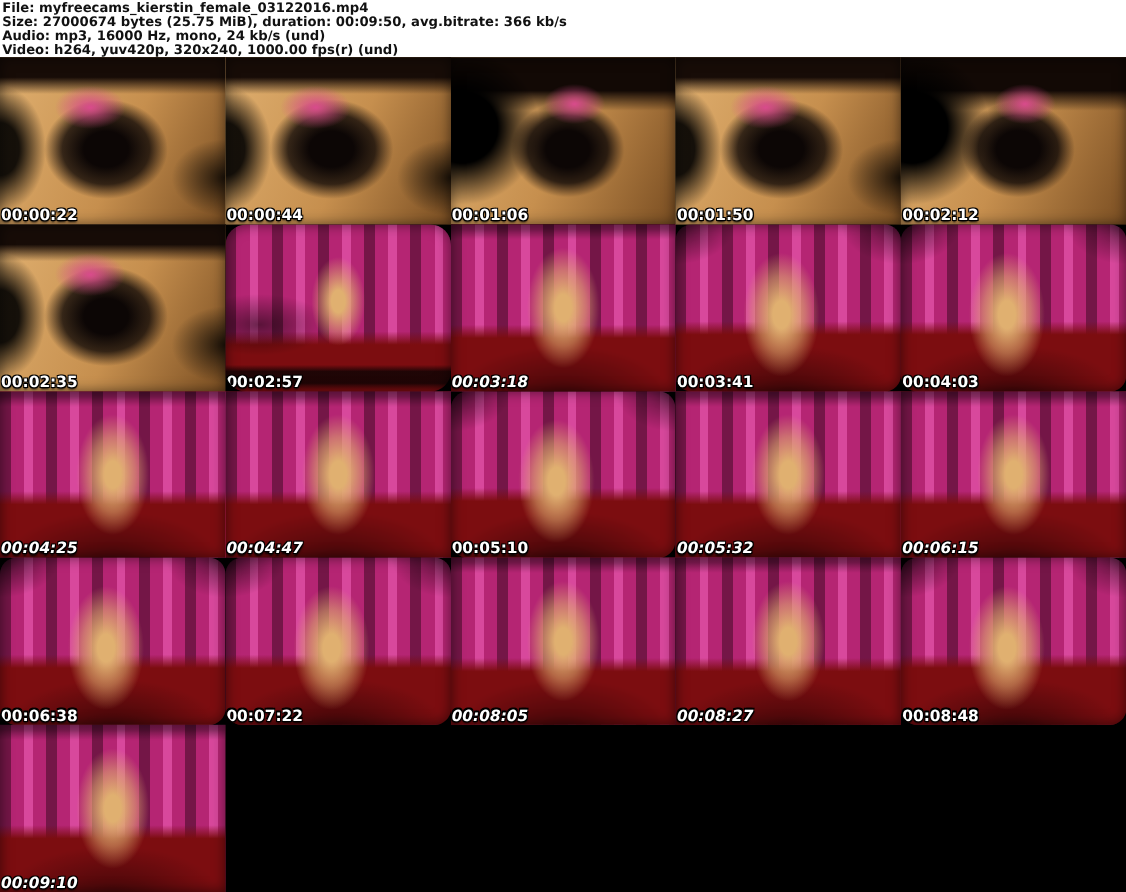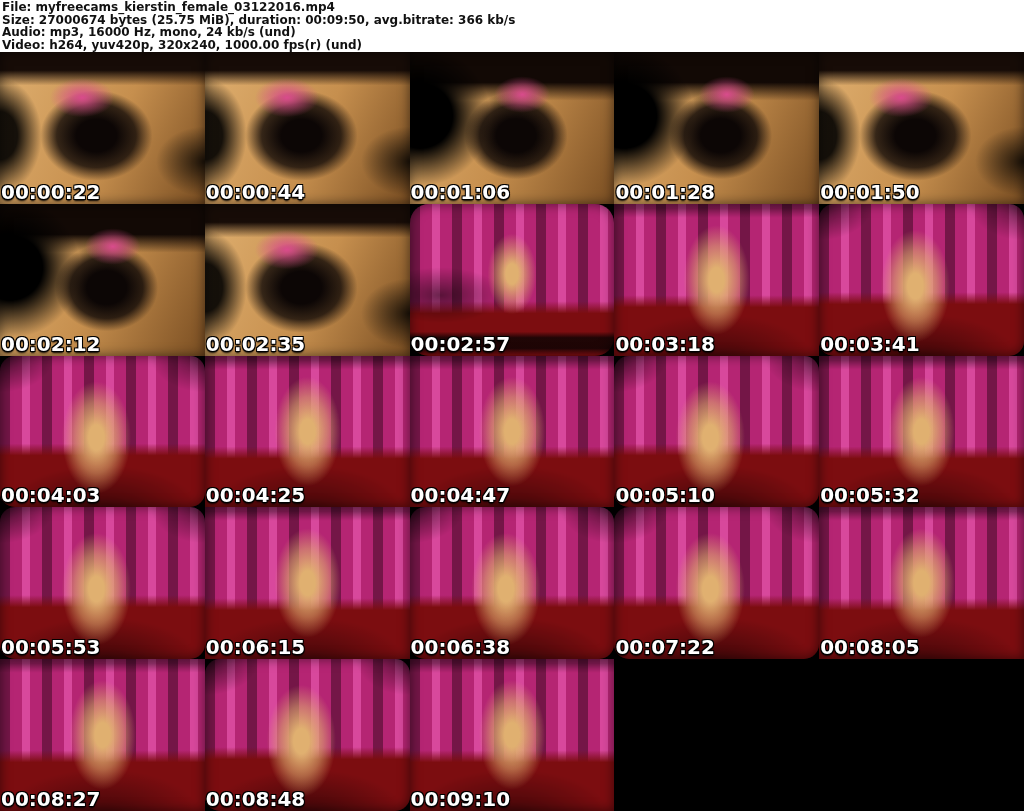--- a/index.html
+++ b/index.html
@@ -20,21 +20,21 @@
     grid-template-columns:repeat(5,1fr);
     grid-template-rows:repeat(5,1fr);
     background:#000;
   }
   .tile{
     position:relative;overflow:hidden;
     box-shadow:inset 0 0 12px rgba(0,0,0,.55);
   }
   .ts{
     position:absolute;left:1px;bottom:0px;
-    font-weight:bold;font-size:20px;color:#fff;letter-spacing:0;
+    font-weight:bold;font-size:14px;color:#fff;letter-spacing:0;
     text-shadow:-1px -1px 0 #000,1px -1px 0 #000,-1px 1px 0 #000,1px 1px 0 #000,0 2px 2px #000;
   }
   
   .style-closeup{
     background:
       radial-gradient(ellipse 46px 28px at 40% 30%, var(--pink), rgba(217,75,140,0) 70%),
       radial-gradient(ellipse 72px 58px at 47% 55%, var(--blk) 0 28%, rgba(10,5,5,.78) 55%, rgba(10,5,5,0) 78%),
       radial-gradient(ellipse 58px 80px at 0% 55%, rgba(0,0,0,.9) 0 30%, rgba(0,0,0,0) 72%),
       radial-gradient(ellipse 70px 50px at 100% 72%, rgba(0,0,0,.8), rgba(0,0,0,0) 70%),
       linear-gradient(to bottom, #170c07 0 12%, rgba(23,12,7,0) 22%),
@@ -50,20 +50,21 @@
     padding-left: 13px;
   }
   
   .style-curtain{
     background:
       radial-gradient(ellipse 46px 76px at 50% 50%, var(--warm-l) 0 16%, rgba(224,176,112,.55) 45%, rgba(224,176,112,0) 72%),
       radial-gradient(ellipse 130px 60px at 50% 102%, rgba(0,0,0,.45), rgba(0,0,0,0) 75%),
       linear-gradient(to bottom, rgba(0,0,0,.3) 0 3%, rgba(0,0,0,0) 9%),
       linear-gradient(to bottom, rgba(124,13,16,0) 0 60%, var(--red) 68% 100%),
       repeating-linear-gradient(90deg, var(--mag-d) 0 10px, var(--mag) 10px 22px, var(--mag-l) 22px 30px, var(--mag) 30px 42px);
+    font-style: italic;
   }
   .style-curtain-b{
     background:
       radial-gradient(ellipse 48px 78px at 47% 54%, var(--warm-l) 0 16%, rgba(224,176,112,.55) 45%, rgba(224,176,112,0) 72%),
       radial-gradient(ellipse 78px 52px at 0% 0%, rgba(0,0,0,.65), rgba(0,0,0,0) 70%),
       radial-gradient(ellipse 78px 52px at 100% 0%, rgba(0,0,0,.55), rgba(0,0,0,0) 70%),
       radial-gradient(ellipse 130px 60px at 50% 102%, rgba(0,0,0,.5), rgba(0,0,0,0) 75%),
       linear-gradient(to bottom, rgba(124,13,16,0) 0 58%, var(--red) 66% 100%),
       repeating-linear-gradient(90deg, var(--mag-d) 0 10px, var(--mag) 10px 22px, var(--mag-l) 22px 30px, var(--mag) 30px 42px);
     border-radius: 15px;
@@ -91,23 +92,20 @@
 <div class="sheet" id="sheet">
     <div class="tile style-closeup">
     <span class="ts">00:00:22</span>
   </div>
     <div class="tile style-closeup">
     <span class="ts">00:00:44</span>
   </div>
     <div class="tile style-closeup-b">
     <span class="ts">00:01:06</span>
   </div>
-    <div class="tile style-closeup-b">
-    <span class="ts">00:01:28</span>
-  </div>
     <div class="tile style-closeup">
     <span class="ts">00:01:50</span>
   </div>
     <div class="tile style-closeup-b">
     <span class="ts">00:02:12</span>
   </div>
     <div class="tile style-closeup">
     <span class="ts">00:02:35</span>
   </div>
     <div class="tile style-curtain-wide">
@@ -127,23 +125,20 @@
   </div>
     <div class="tile style-curtain">
     <span class="ts">00:04:47</span>
   </div>
     <div class="tile style-curtain-b">
     <span class="ts">00:05:10</span>
   </div>
     <div class="tile style-curtain">
     <span class="ts">00:05:32</span>
   </div>
-    <div class="tile style-curtain-b">
-    <span class="ts">00:05:53</span>
-  </div>
     <div class="tile style-curtain">
     <span class="ts">00:06:15</span>
   </div>
     <div class="tile style-curtain-b">
     <span class="ts">00:06:38</span>
   </div>
     <div class="tile style-curtain-b">
     <span class="ts">00:07:22</span>
   </div>
     <div class="tile style-curtain">

